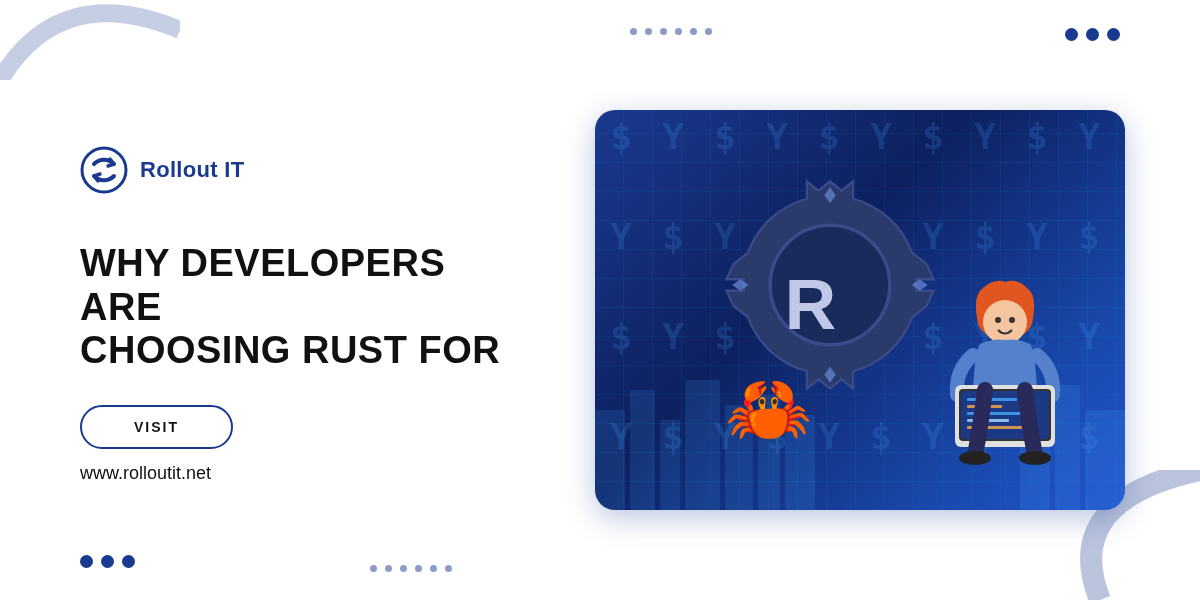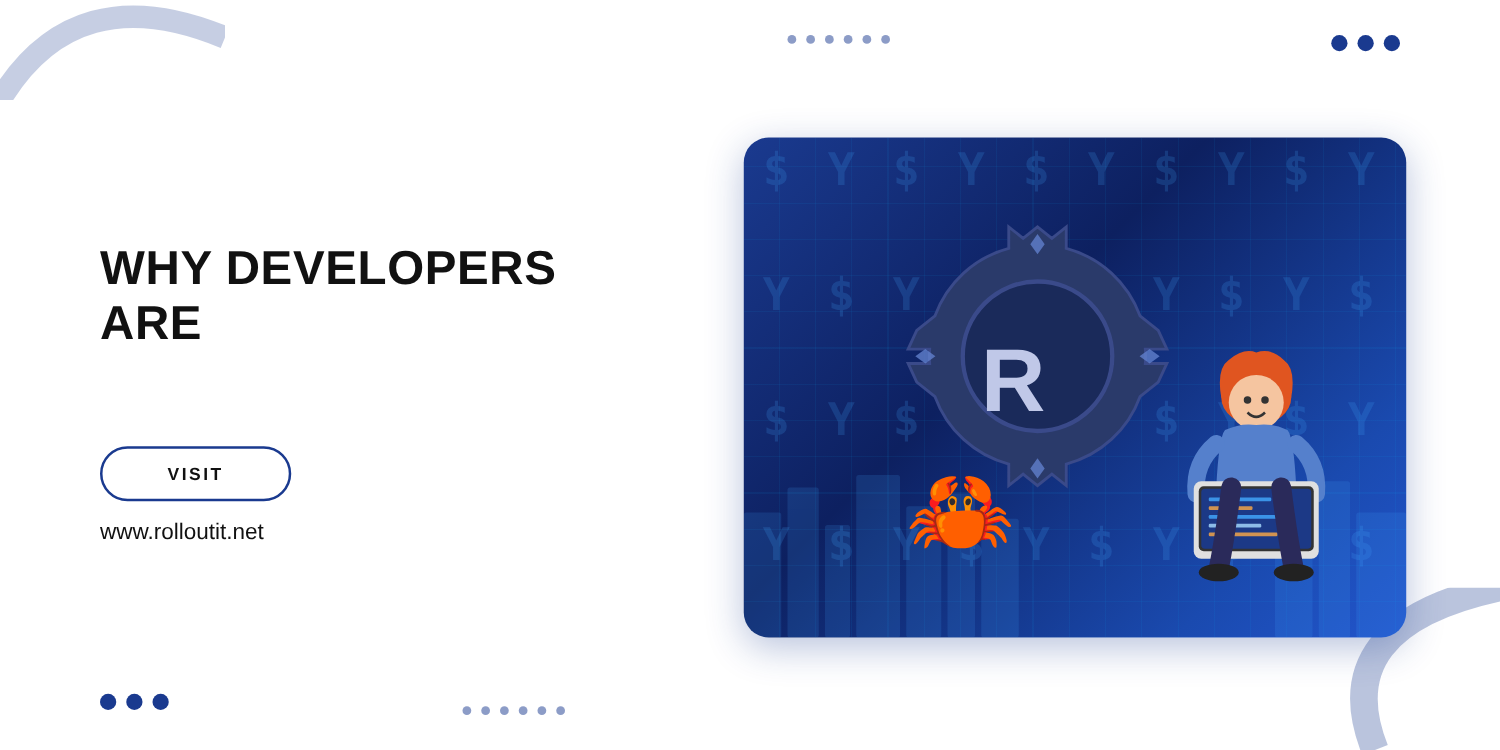--- a/index.html
+++ b/index.html
@@ -307,25 +307,37 @@
     <div class="dot-small"></div>
     <div class="dot-small"></div>
     <div class="dot-small"></div>
     <div class="dot-small"></div>
     <div class="dot-small"></div>
   </div>
 
   <div class="left-content">
 
     
+    <div class="logo-area">
+      <svg class="logo-icon" viewBox="0 0 48 48" fill="none">
+
+        <circle cx="24" cy="24" r="22" fill="none" stroke="#1a3a8f" stroke-width="3"></circle>
+
+        <path d="M14,18 A14,14 0 0,1 34,18" stroke="#1a3a8f" stroke-width="4" fill="none" stroke-linecap="round"></path>
+        <path d="M30,13 L34,18 L28,20" stroke="#1a3a8f" stroke-width="3.5" fill="none" stroke-linecap="round" stroke-linejoin="round"></path>
+        <path d="M14,30 A14,14 0 0,0 34,30" stroke="#1a3a8f" stroke-width="4" fill="none" stroke-linecap="round"></path>
+        <path d="M18,35 L14,30 L20,28" stroke="#1a3a8f" stroke-width="3.5" fill="none" stroke-linecap="round" stroke-linejoin="round"></path>
+      </svg>
+      <span class="logo-text">Rollout IT</span>
+    </div>
 
     
     <h1 class="main-heading">
       <span>WHY DEVELOPERS ARE</span><br>
-      <br>
+      <span>CHOOSING RUST FOR</span><br>
     </h1>
 
     
     <button class="visit-btn">VISIT</button>
 
     
     <span class="website-url">www.rolloutit.net</span>
 
   </div>
 

